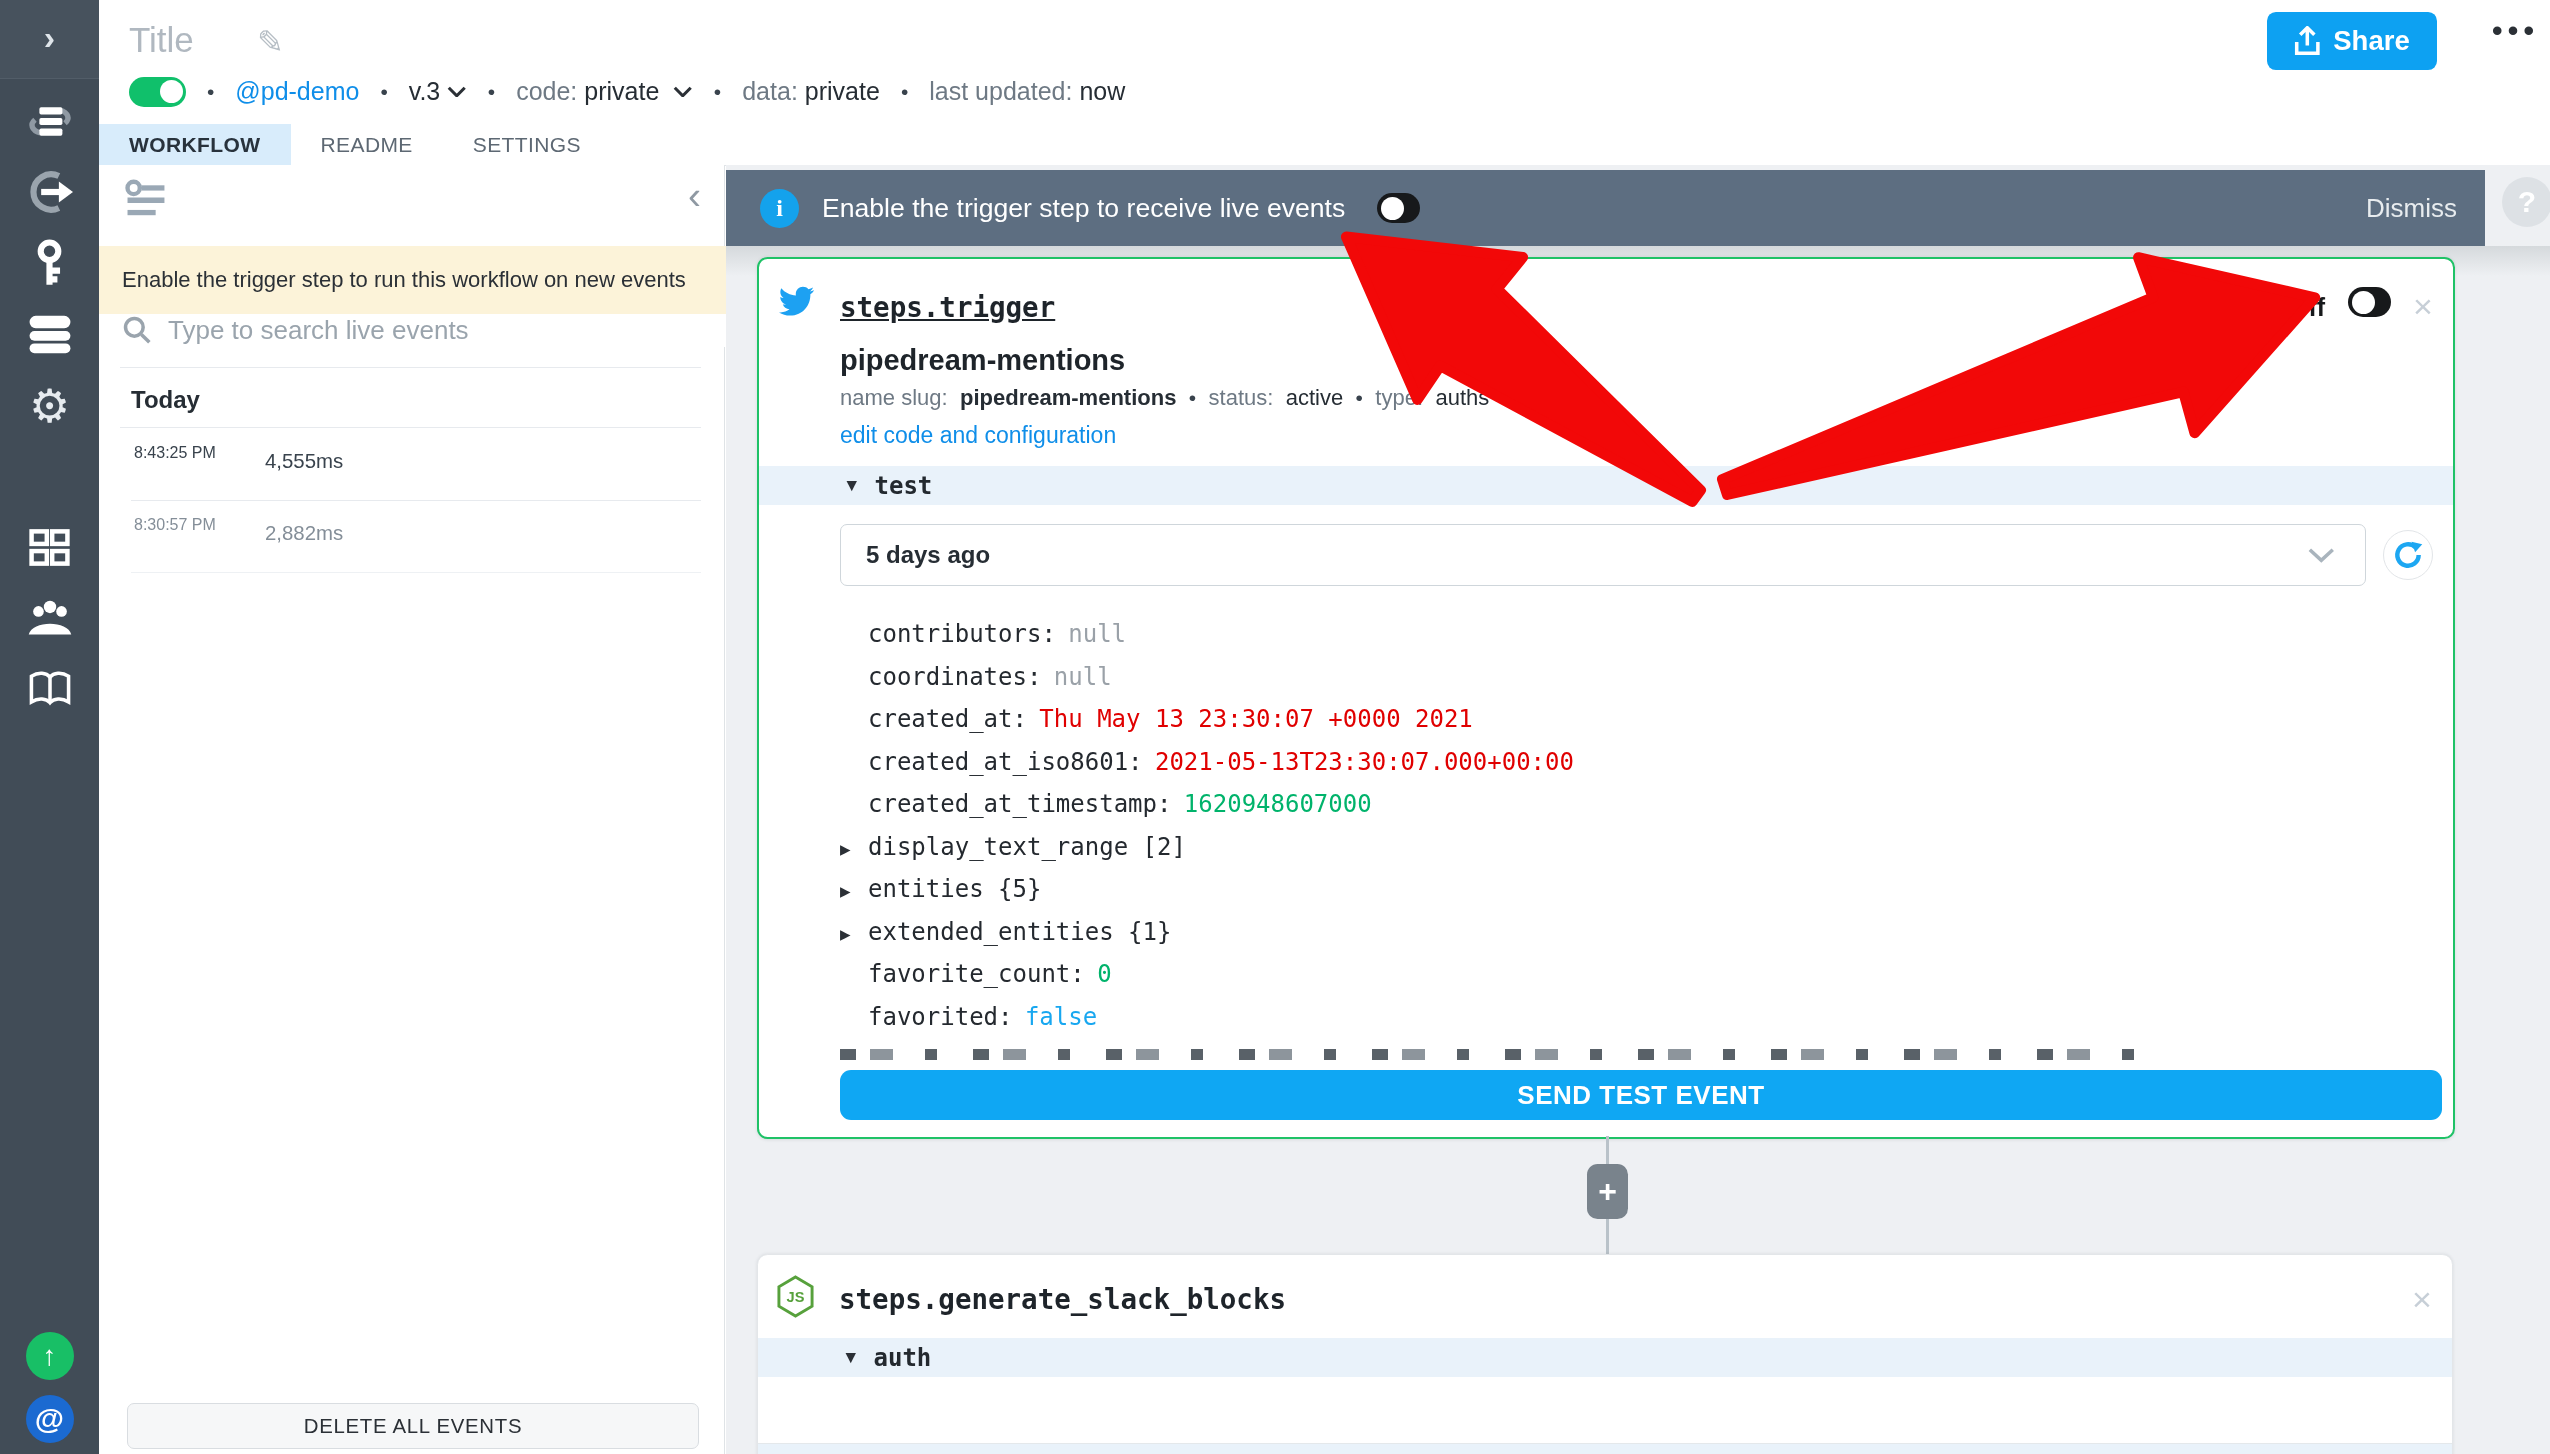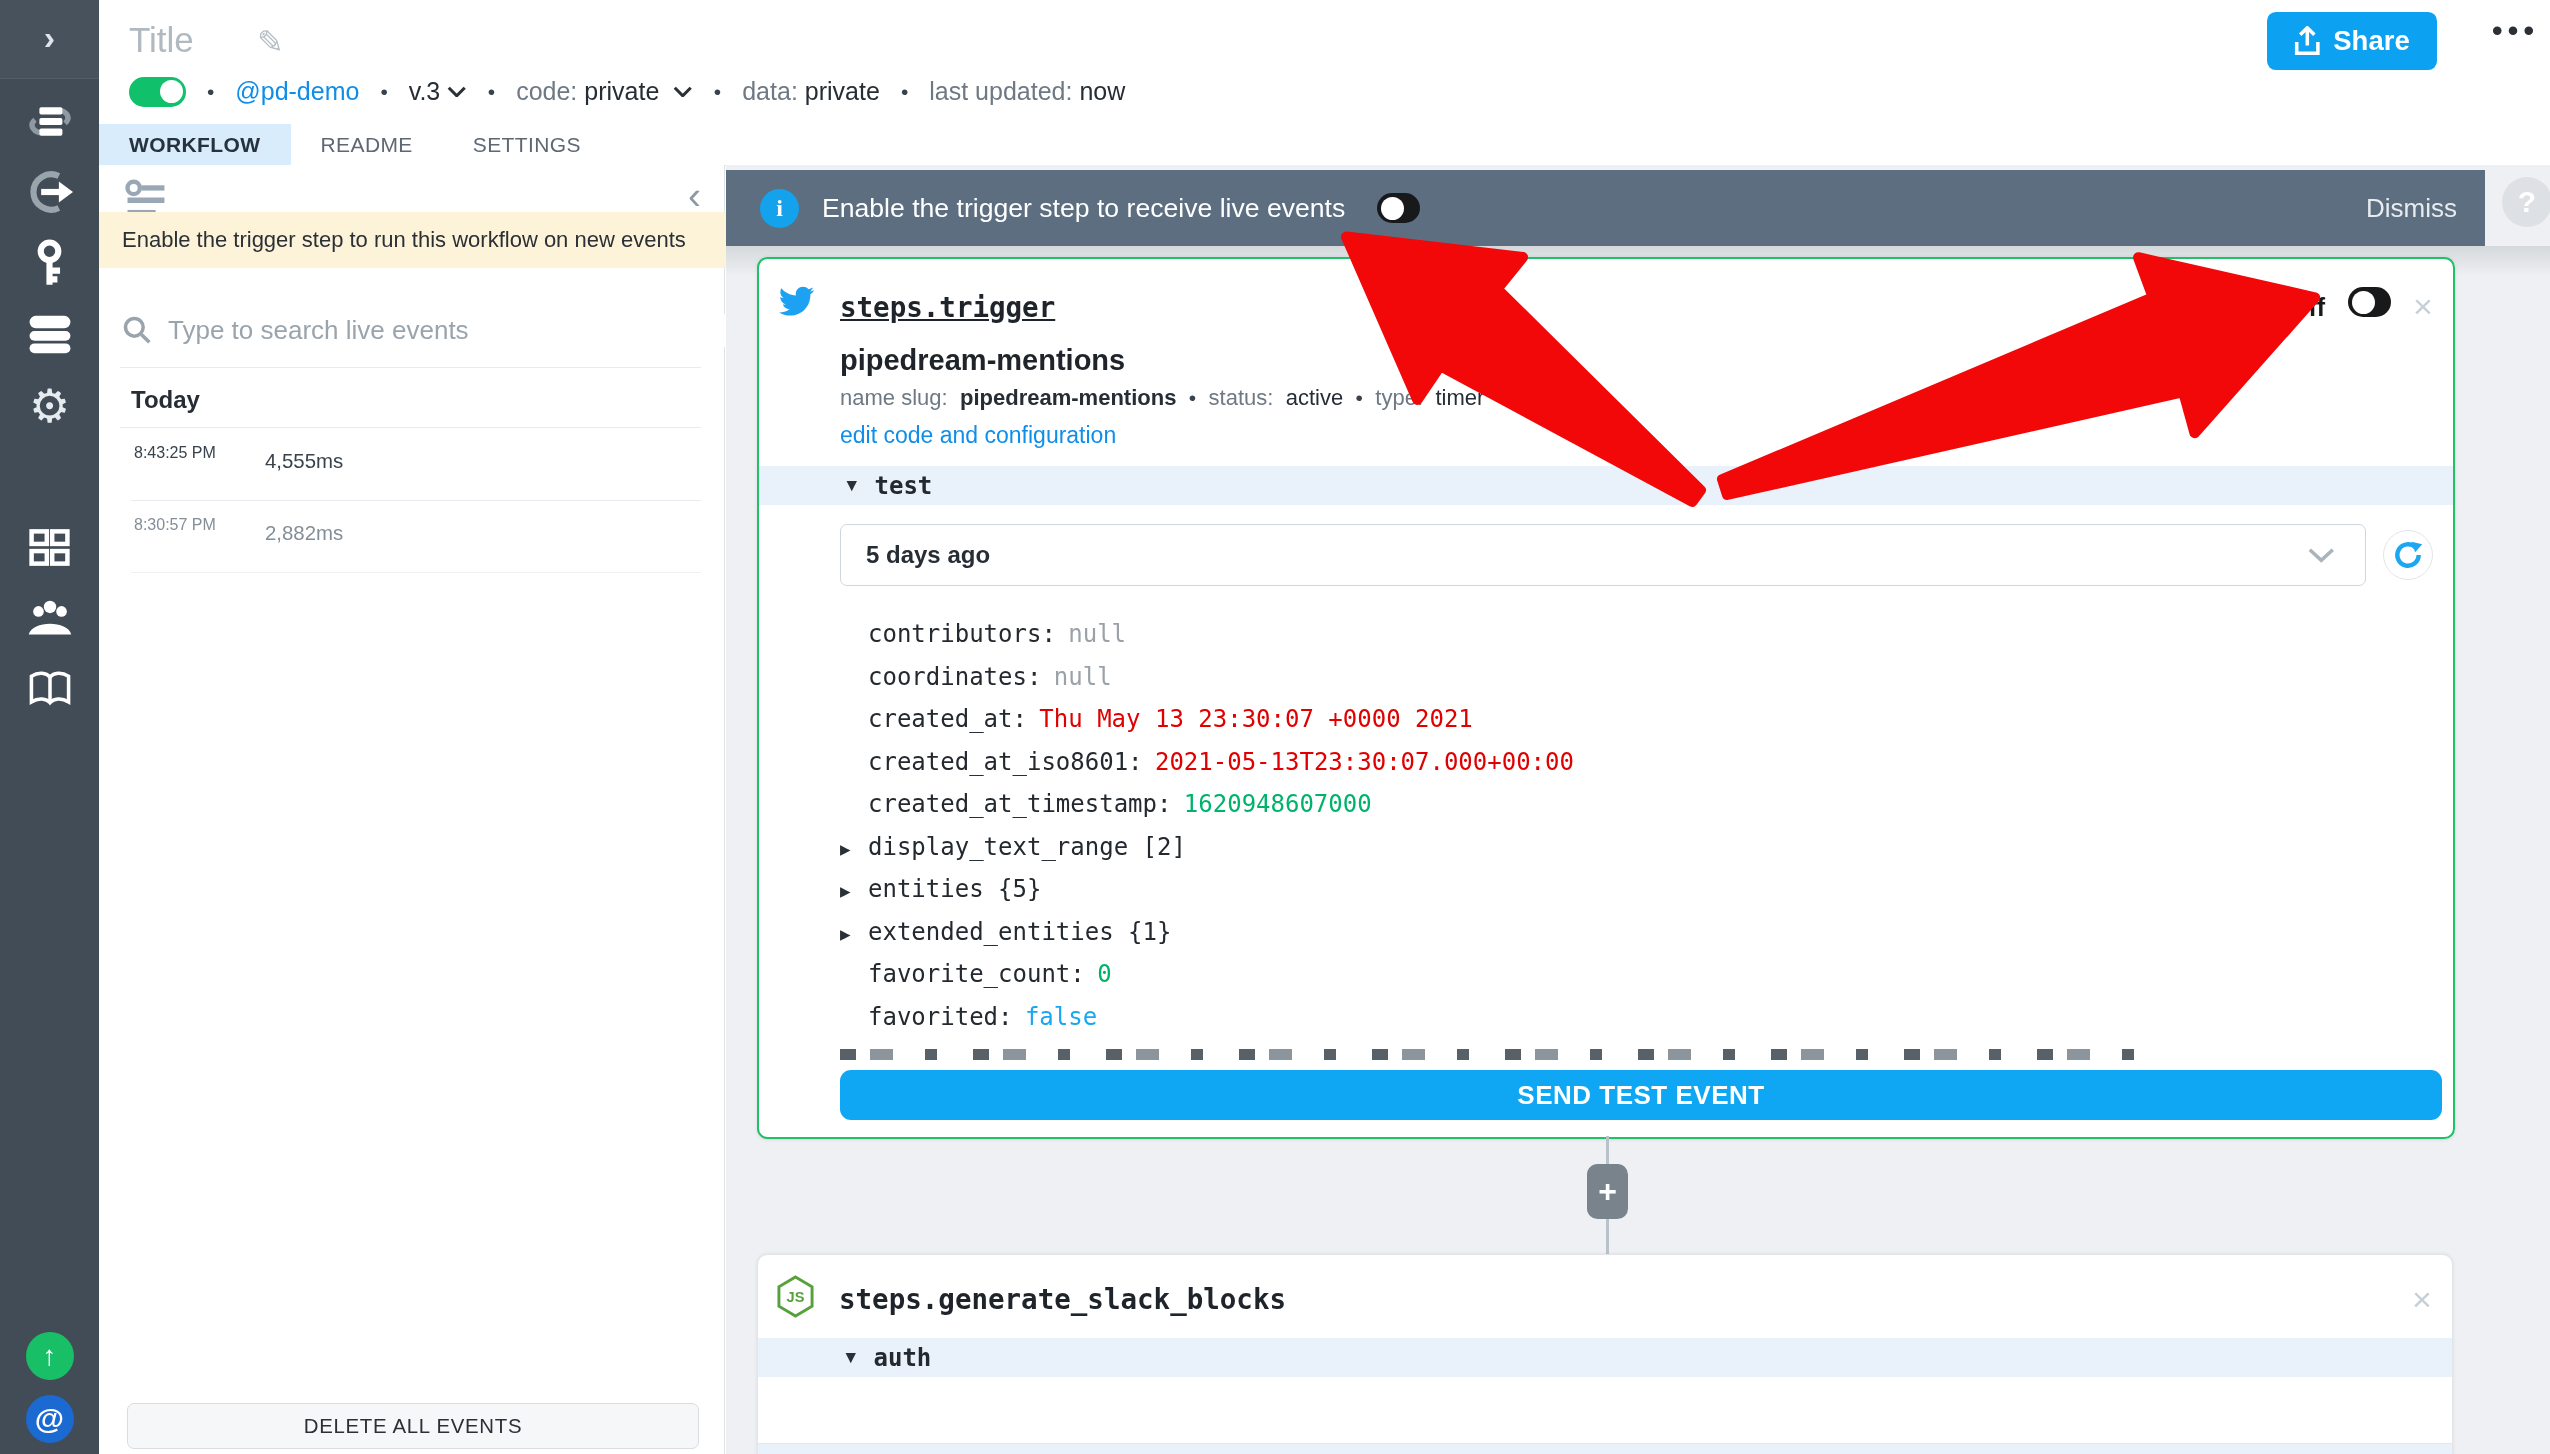--- a/index.html
+++ b/index.html
@@ -35,21 +35,21 @@
          display:flex;align-items:center;justify-content:center;gap:12.4px;color:#fff;font-size:27.5px;font-weight:bold;}
   .menudots{position:absolute;left:2393px;top:14px;font-size:30px;letter-spacing:5.3px;color:#2b3036;font-weight:bold;}
   .tabs{position:absolute;left:0;bottom:0;height:41px;display:flex;font-size:21px;letter-spacing:0.4px;color:#5d6873;}
   .tab{height:41px;display:flex;align-items:center;padding:0 30px;cursor:default;}
   .tab.active{background:#d8ecfb;color:#28323c;font-weight:bold;}
 
   
   .inspector{left:99px;top:165px;width:625px;height:1289px;background:#fff;border-right:1.8px solid #dfe3e6;}
   .itoolbar{position:absolute;left:0;top:0;width:625px;height:64px;}
   .collapse{position:absolute;right:23px;top:8.9px;font-size:39px;color:#8f99a3;}
-  .inotice{position:absolute;left:0;top:47px;width:625px;height:56px;background:#fcf3d9;
+  .inotice{position:absolute;left:0;top:81px;width:625px;height:68px;background:#fcf3d9;
            display:flex;align-items:center;padding:0 23px;font-size:22px;color:#2b3036;}
   .isearch{position:absolute;left:0;top:128px;width:625px;height:74px;display:flex;align-items:center;gap:14px;padding:0 23px;}
   .isearch input{border:0;outline:0;flex:1;font-size:26px;color:#7f1d1d;font-family:"Liberation Sans",sans-serif;}
   .isearch input::placeholder{color:#9aa4ad;}
   .hr{position:absolute;left:21px;right:23px;height:0;border-top:1.8px solid #e7eaee;}
   .igroup{position:absolute;left:32px;top:221px;font-size:24px;font-weight:bold;color:#262d34;}
   .ievent{position:absolute;left:0;width:625px;height:71px;}
   .ievent .t{position:absolute;left:35px;top:15px;font-size:16px;}
   .ievent .d{position:absolute;left:166px;top:21px;font-size:20.4px;}
   .ev1{color:#39434d;}
@@ -304,21 +304,21 @@
       <div style="position:absolute;left:81px;top:85px;font-size:29px;font-weight:600;color:#1e242a;">pipedream-mentions</div>
 
       <div style="position:absolute;left:81px;top:126px;font-size:22px;display:flex;align-items:center;gap:12.4px;">
         <span class="glabel">name slug:</span>
         <span class="gval" style="font-weight:600;">pipedream-mentions</span>
         <span class="dot">•</span>
         <span class="glabel">status:</span>
         <span class="gval">active</span>
         <span class="dot">•</span>
         <span class="glabel">type:</span>
-        <span class="gval">timer</span>
+        <span class="gval">auths</span>
       </div>
 
       <div style="position:absolute;left:81px;top:163px;font-size:23px;color:#0f8ee9;">edit code and configuration</div>
 
       <div class="sectionbar" style="top:207px;">
         <span class="caret-d">▼</span>
         <span class="seclabel">test</span>
       </div>
 
       <div class="selectbox">

